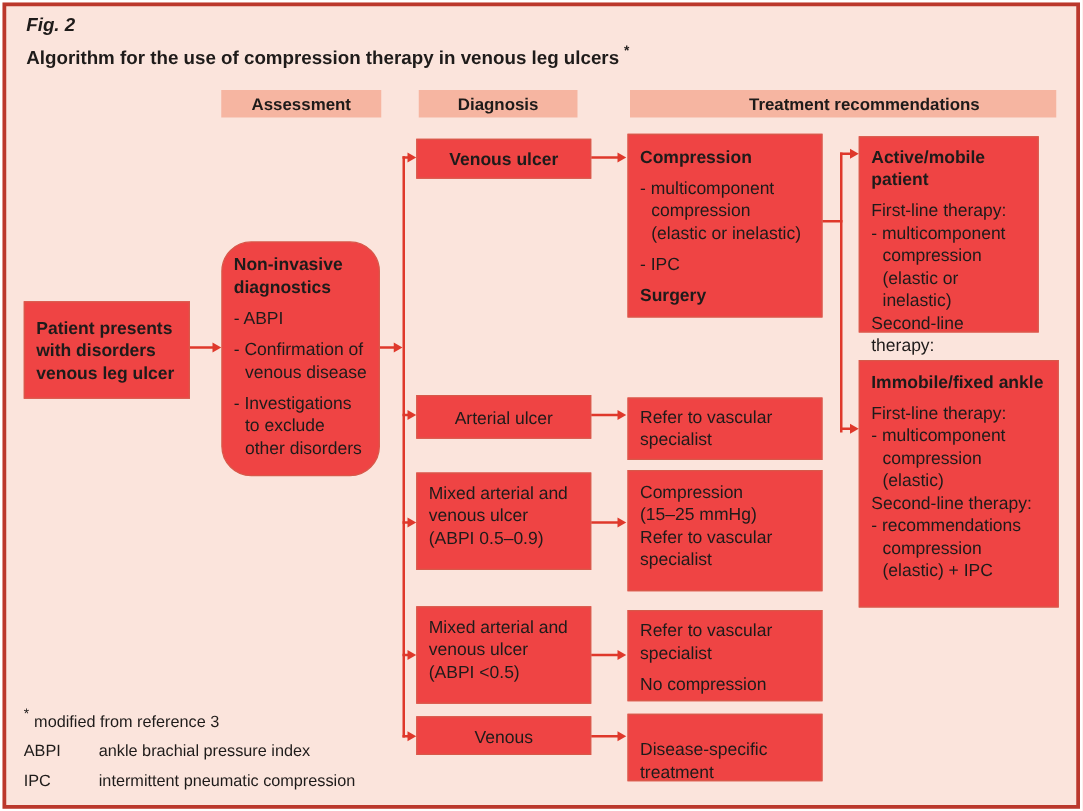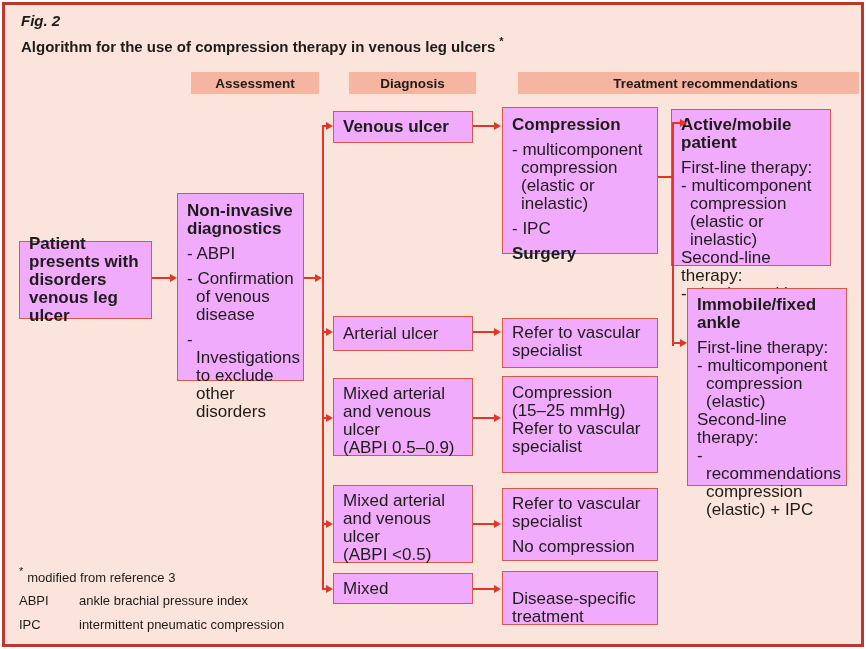--- a/index.html
+++ b/index.html
@@ -15,48 +15,48 @@
   .canvas{
     position:relative;width:862px;height:645px;margin:2px;
     border:3px solid var(--frame);background:var(--bg);overflow:hidden;
   }
   .fig-label{position:absolute;left:16px;top:7px;font-size:15px;font-weight:bold;font-style:italic;}
   .fig-title{position:absolute;left:16px;top:31px;font-size:15px;font-weight:bold;}
   .fig-title sup{font-size:11px;margin-left:4px;position:relative;top:-1px;}
   .colhdr{
     position:absolute;height:22px;background:var(--bar);
     display:flex;align-items:center;justify-content:center;
-    font-size:13.5px;font-weight:bold;margin-left:14px;
+    font-size:13.5px;font-weight:bold;
   }
   .hdr-assessment{left:172px;top:67px;width:128px;}
   .hdr-diagnosis{left:330px;top:67px;width:127px;}
   .hdr-treatment{left:499px;top:67px;width:341px;padding-left:34px;}
   .node{
-    position:absolute;background:#f0abfc;border:1.5px solid var(--box-border);
-    font-size:17px;line-height:18px;padding:6px 9px;
+    position:absolute;background:#ef4444;border:1.5px solid var(--box-border);
+    font-size:14px;line-height:18px;padding:6px 9px;align-items:center;
   }
   .vcenter{display:flex;flex-direction:column;justify-content:center;}
   .b{font-weight:bold;}
   .p + .p{margin-top:7px;}
   .cont{margin-top:0;}
   .dash{padding-left:9px;text-indent:-9px;}
   
   .n-patient{left:14px;top:236px;width:133px;height:78px;}
-  .n-diagnostics{left:172px;top:188px;width:127px;height:188px;padding-top:8px;}
+  .n-diagnostics{left:172px;top:188px;width:127px;height:188px;padding-top:8px;border-radius:24px;}
   .n-venous{left:328px;top:106px;width:140px;height:32px;}
   .n-arterial{left:328px;top:311px;width:140px;height:35px;}
   .n-mixed-high{left:328px;top:373px;width:140px;height:78px;}
   .n-mixed-low{left:328px;top:480px;width:140px;height:78px;}
   .n-other{left:328px;top:568px;width:140px;height:31px;}
   .n-t-venous{left:497px;top:102px;width:156px;height:147px;padding-top:8px;}
   .n-t-arterial{left:497px;top:313px;width:156px;height:50px;padding-top:5px;}
   .n-t-mixed-high{left:497px;top:371px;width:156px;height:97px;padding-top:7px;}
   .n-t-mixed-low{left:497px;top:483px;width:156px;height:73px;padding-top:6px;}
   .n-t-other{left:497px;top:566px;width:156px;height:54px;padding-top:18px;}
-  .n-active{left:666px;top:104px;width:160px;height:157px;padding-top:6px;}
+  .n-active{left:682px;top:104px;width:144px;height:157px;padding-top:6px;}
   .n-immobile{left:682px;top:283px;width:160px;height:198px;padding-top:7px;}
   
   .h{position:absolute;height:2px;background:var(--arrow);}
   .v{position:absolute;width:2px;background:var(--arrow);}
   .tri{position:absolute;width:0;height:0;border-top:4px solid transparent;border-bottom:4px solid transparent;border-left:7px solid var(--arrow);}
   
   .footnote{position:absolute;left:14px;top:562px;font-size:13px;}
   .footnote sup{font-size:11px;position:relative;top:-2px;margin-right:4px;}
   .abbr{position:absolute;left:14px;font-size:13px;}
   .abbr .term{display:inline-block;width:60px;}
@@ -96,21 +96,21 @@
   </div>
   <div class="node n-mixed-high">
     <div class="p">Mixed arterial and venous ulcer</div>
     <div class="cont">(ABPI 0.5–0.9)</div>
   </div>
   <div class="node n-mixed-low">
     <div class="p">Mixed arterial and venous ulcer</div>
     <div class="cont">(ABPI &lt;0.5)</div>
   </div>
   <div class="node vcenter n-other">
-    <div>Mixed</div>
+    <div>Venous</div>
   </div>
 
   <div class="node n-t-venous">
     <div class="p b">Compression</div>
     <div class="p dash">- multicomponent compression (elastic or inelastic)</div>
     <div class="p dash">- IPC</div>
     <div class="p b">Surgery</div>
   </div>
 
   <div class="node n-t-arterial">

